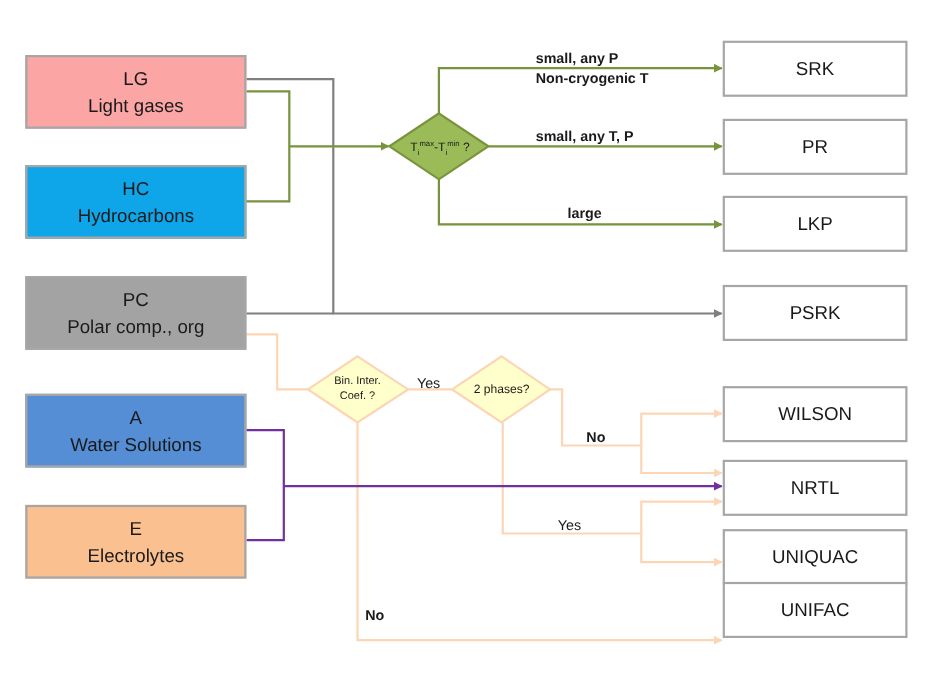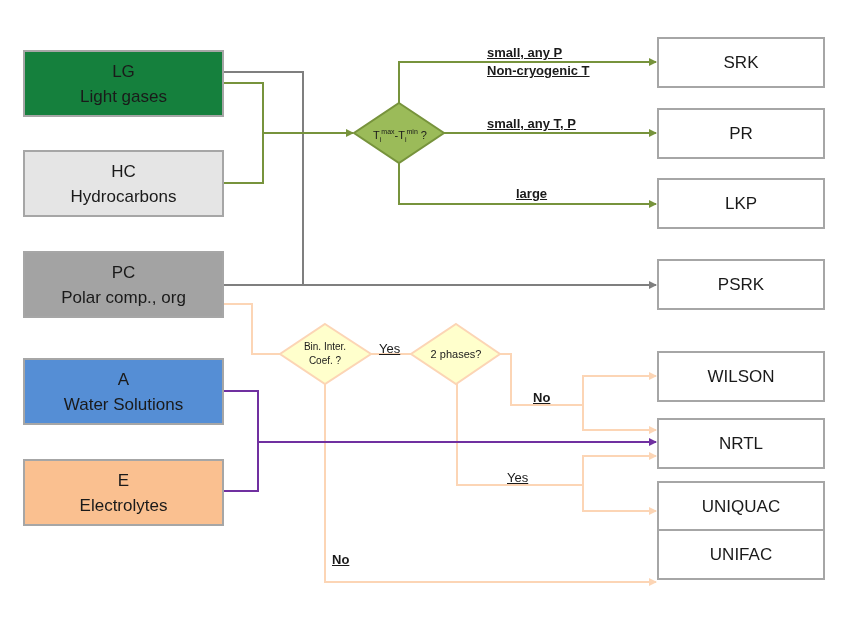--- a/index.html
+++ b/index.html
@@ -1,35 +1,35 @@
 <!DOCTYPE html>
 <html><head>
 <meta charset="utf-8">
 <style>
   html,body{margin:0;padding:0;background:#ffffff;}
   #canvas{position:relative;width:848px;height:636px;overflow:hidden;background:#fff;font-family:"Liberation Sans","DejaVu Sans",sans-serif;}
   .box{position:absolute;box-sizing:border-box;border:2px solid #a6a6a6;display:flex;flex-direction:column;align-items:center;justify-content:center;text-align:center;color:#1a1a1a;font-size:17px;line-height:25px;}
   .box span{display:block;}
   .src{left:23px;width:201px;height:67px;}
   .dst{left:657px;width:168px;height:51px;background:#fff;font-size:17px;}
-  #lg{top:50px;background:#15803d;}
-  #hc{top:150px;background:#e5e5e5;}
+  #lg{top:50px;background:#fca5a5;}
+  #hc{top:150px;background:#0ea5e9;}
   #pc{top:251px;background:#a3a3a3;}
   #wa{top:358px;background:#558ed5;}
   #el{top:459px;background:#fac090;}
   #srk{top:37px;}
   #pr{top:108px;}
   #lkp{top:178px;}
   #psrk{top:259px;}
   #wilson{top:351px;}
   #nrtl{top:418px;}
   #uniquac{top:481px;}
   #unifac{top:529px;}
   svg#lines{position:absolute;left:0;top:0;}
-  .lbl{position:absolute;font-size:13px;font-weight:bold;color:#1a1a1a;white-space:nowrap;line-height:16px;text-decoration:underline;}
+  .lbl{position:absolute;font-size:13px;font-weight:bold;color:#1a1a1a;white-space:nowrap;line-height:16px;}
   .dtext{position:absolute;font-size:11px;color:#1a1a1a;text-align:center;line-height:14px;}
   sup,sub{font-size:7px;}
 </style>
 </head>
 <body>
 
 <div id="canvas">
 
   <svg id="lines" width="848" height="636">
     <defs>

